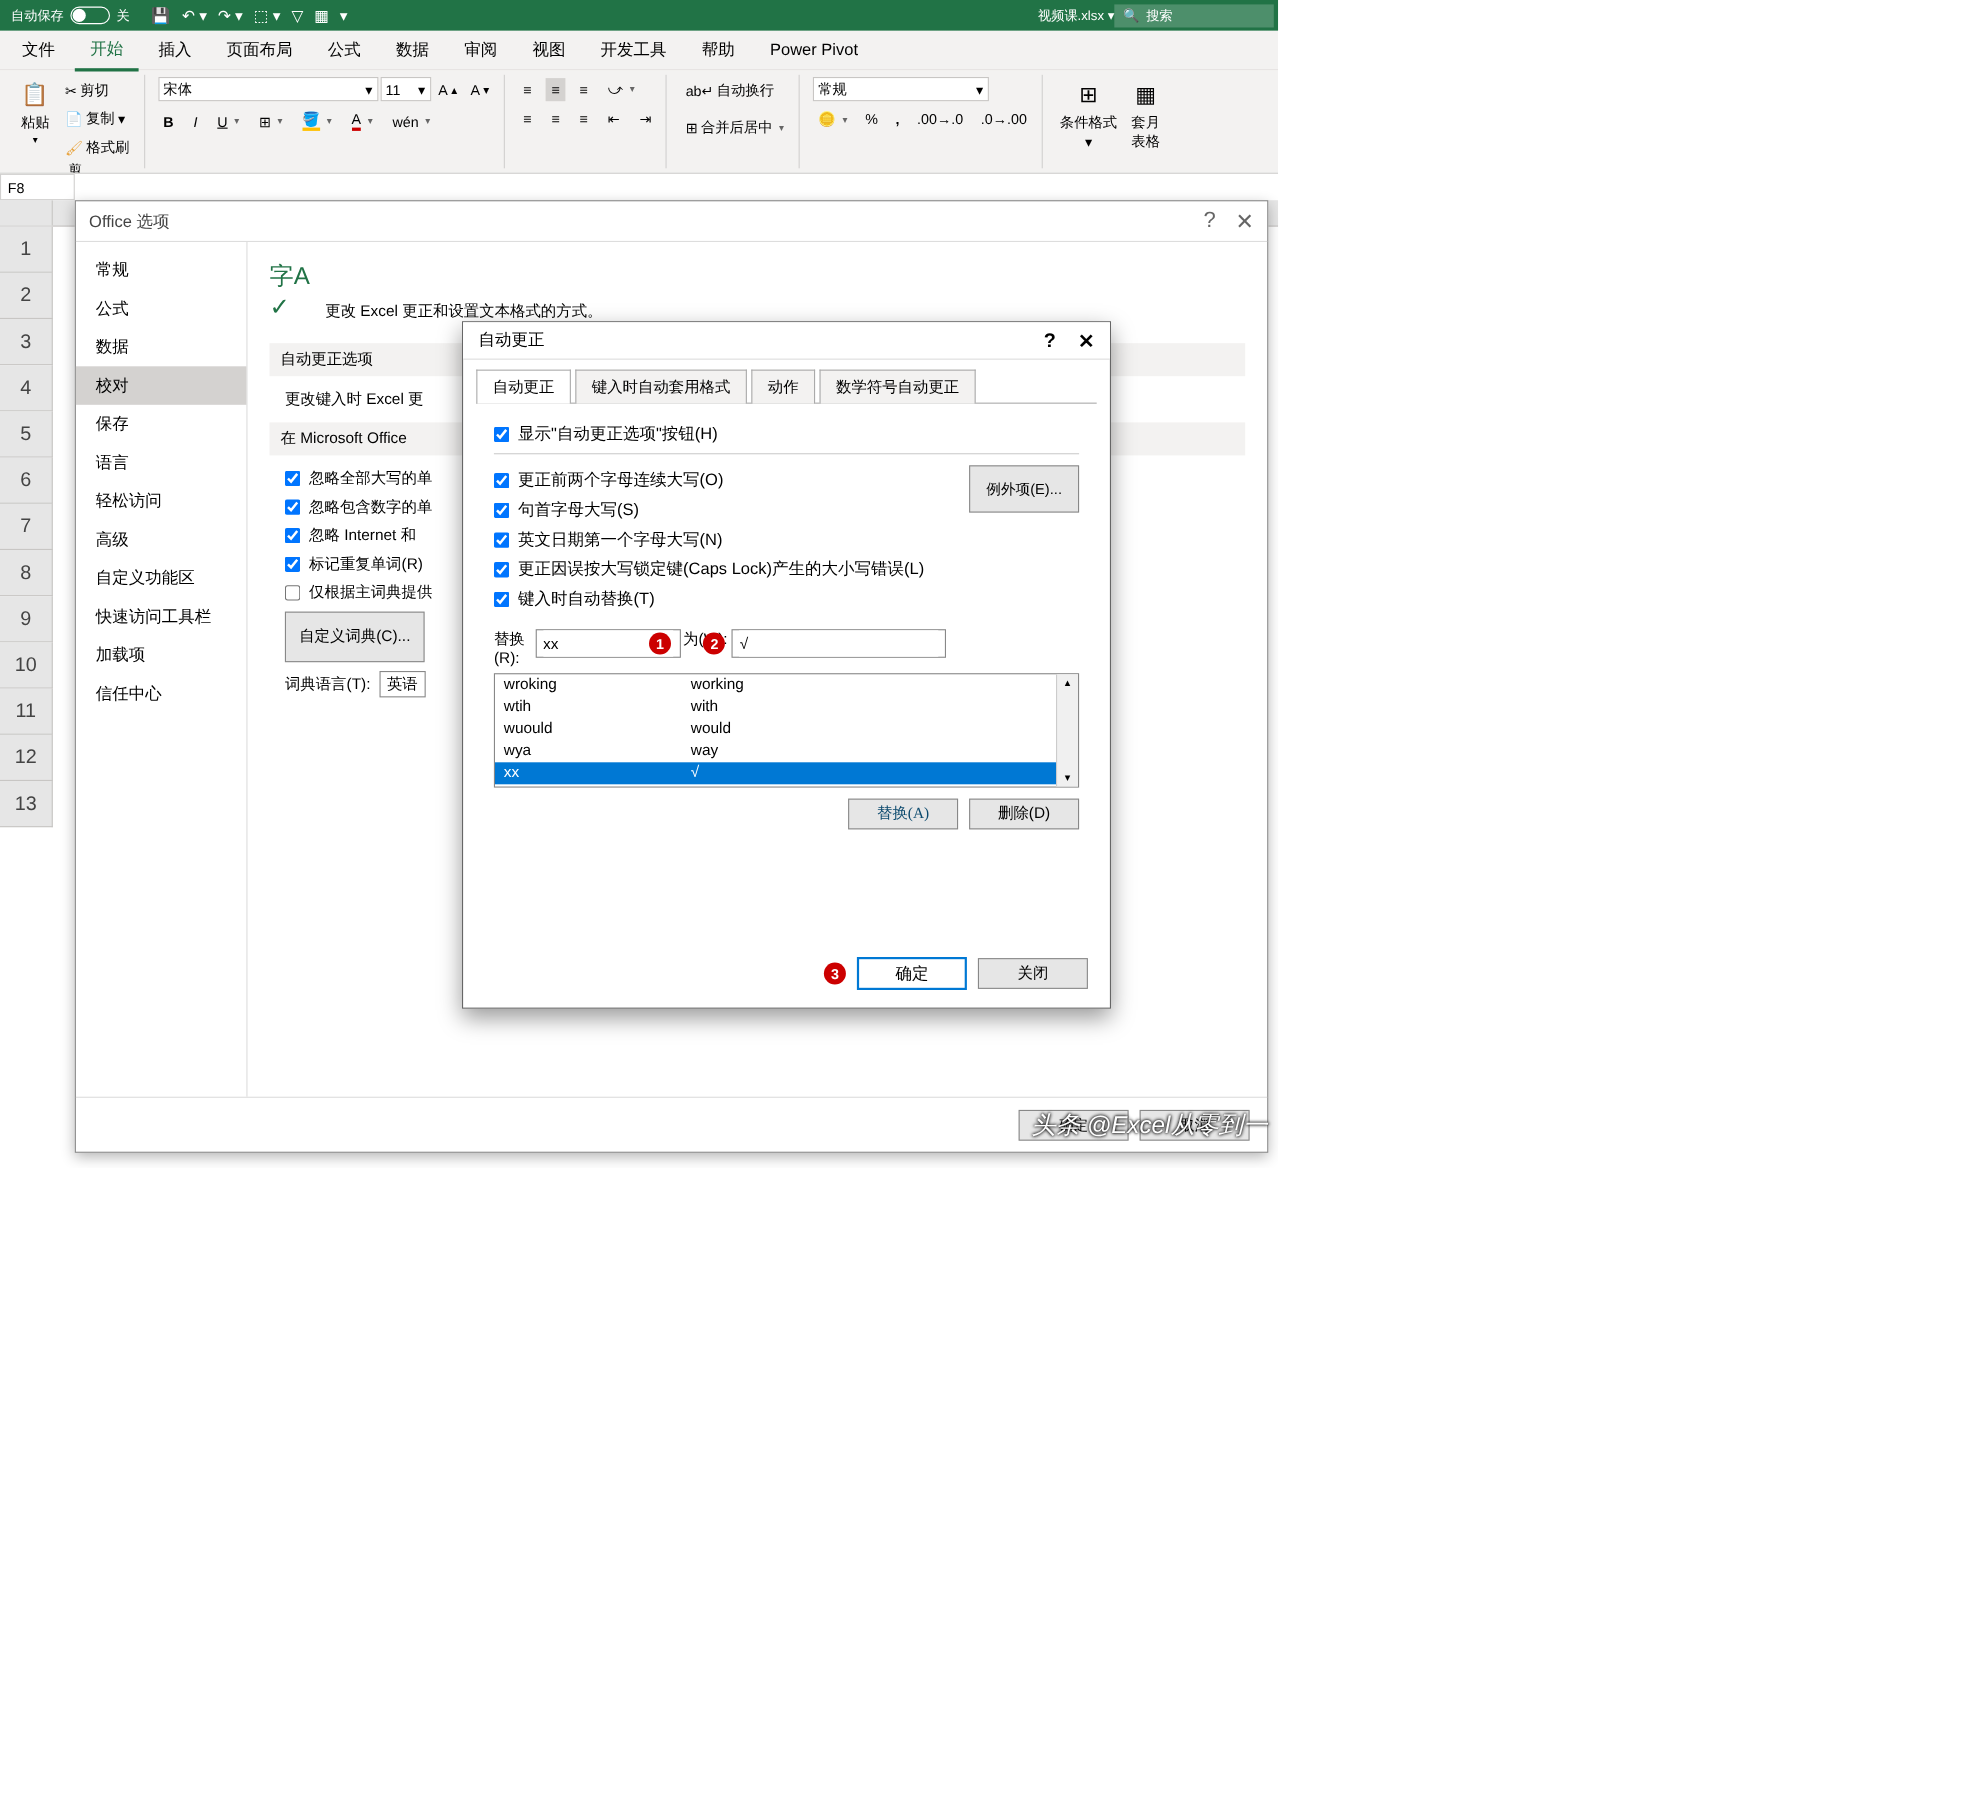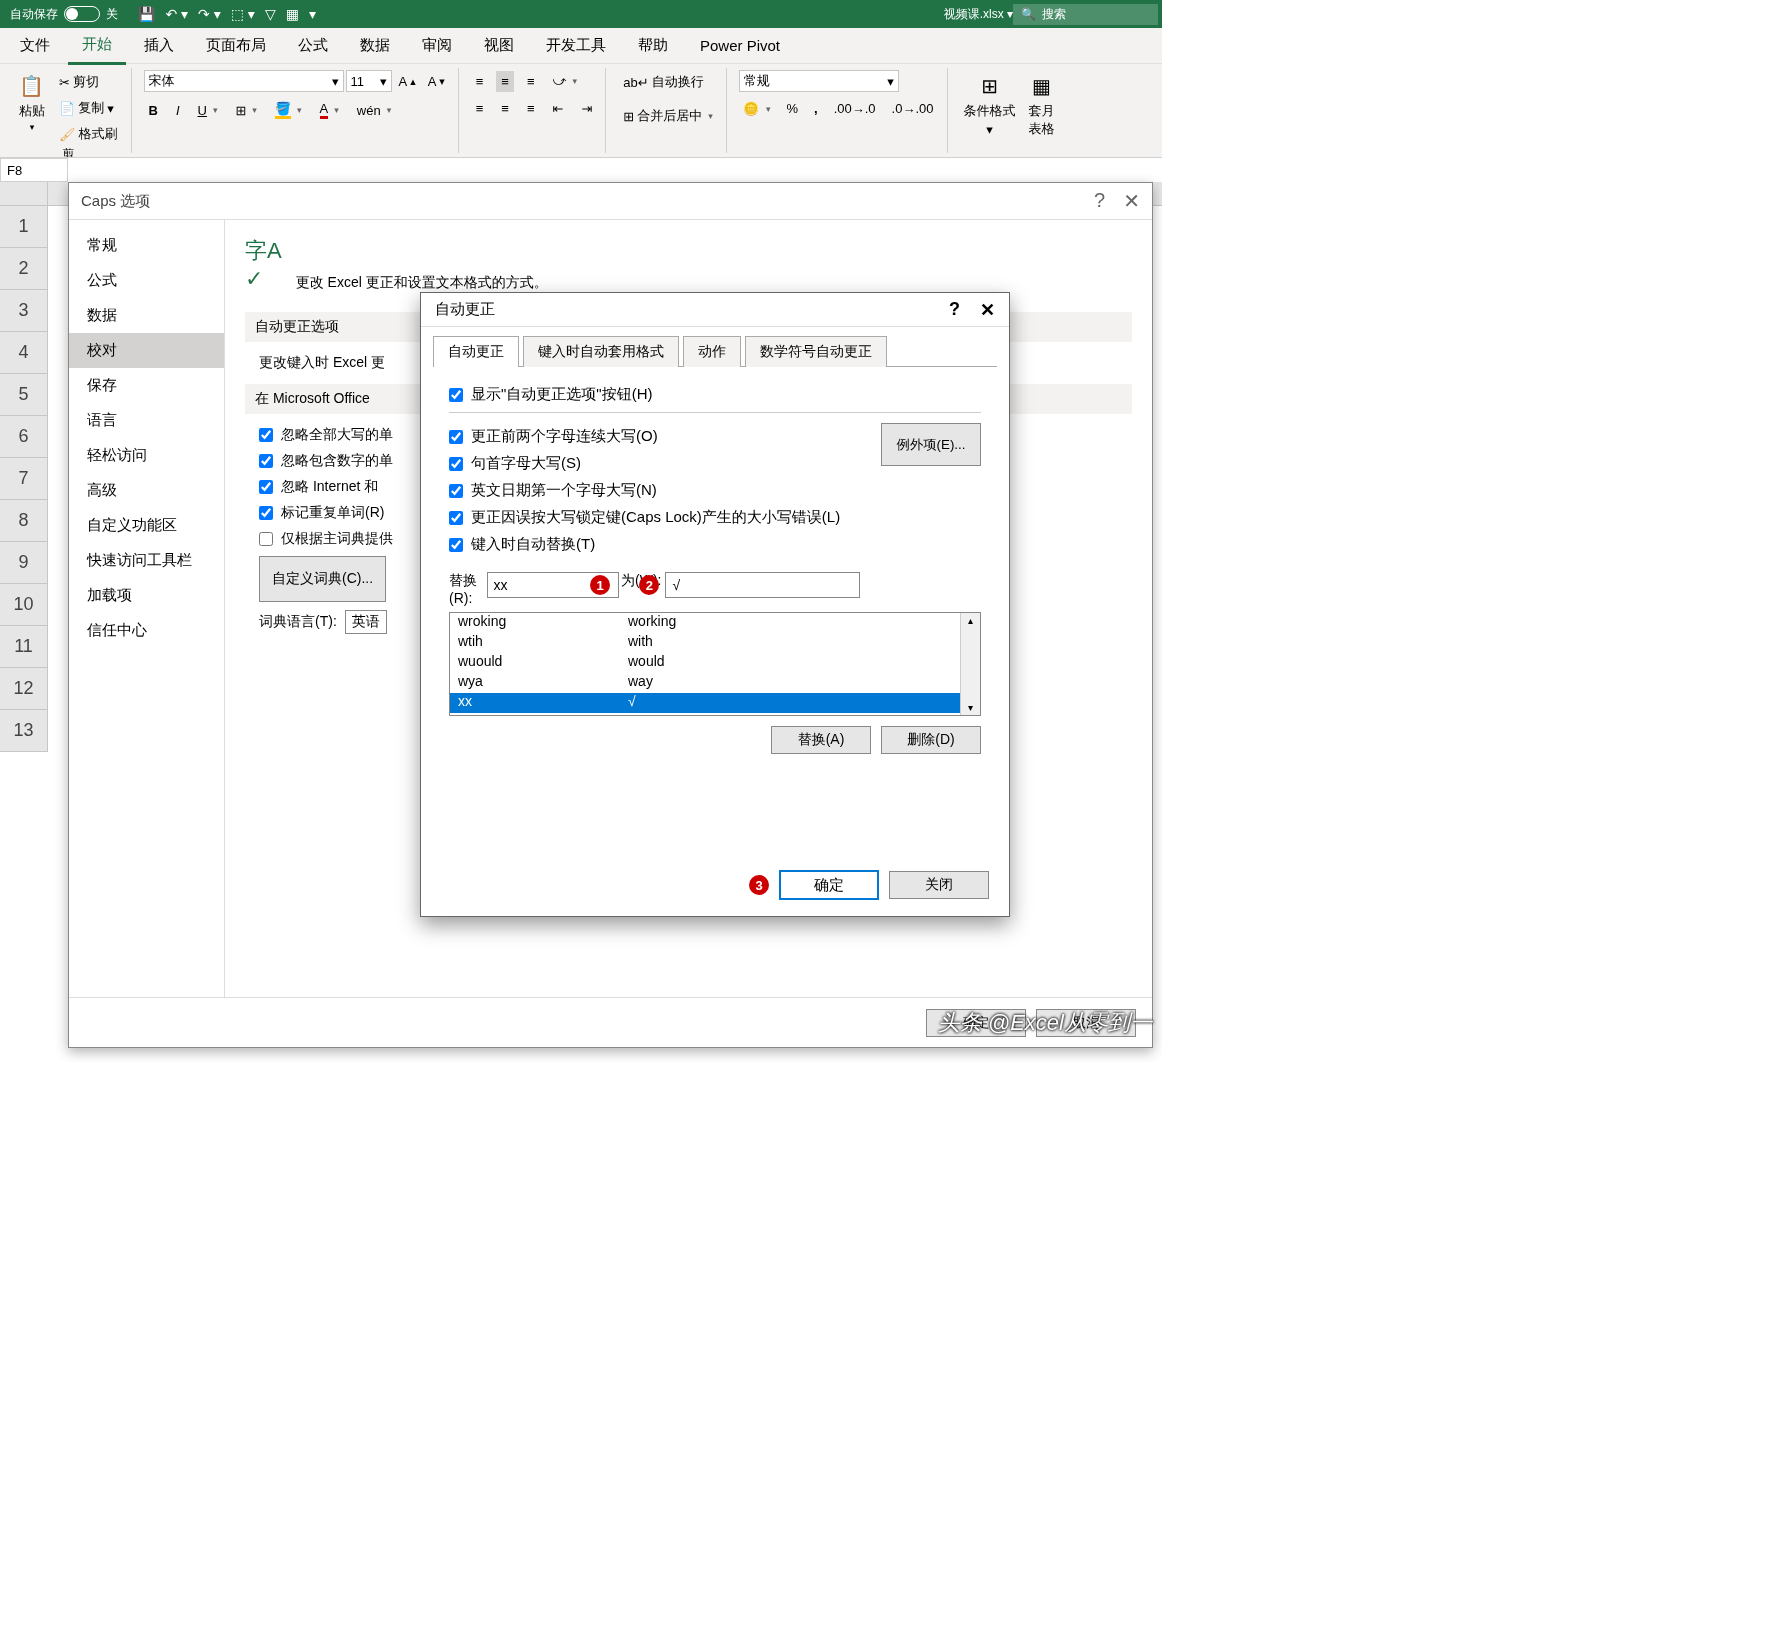--- a/index.html
+++ b/index.html
@@ -77,21 +77,21 @@
     .marker { position: absolute; width: 20px; height: 20px; background: #c00; color: #fff; border-radius: 50%; display: flex; align-items: center; justify-content: center; font-size: 13px; font-weight: bold;}
     .ac-list { border: 1px solid #888; margin-top: 6px; height: 104px; display: flex;}
     .ac-list-body { flex: 1; overflow: hidden;}
     .ac-list-row { display: flex; height: 20px; font-size: 14px;}
     .ac-list-row div { padding: 0 8px;}
     .ac-list-row.sel { background: #0078d4; color: #fff;}
     .ac-col1 { width: 170px;}
     .ac-scroll { width: 20px; background: #f0f0f0; border-left: 1px solid #ccc; display: flex; flex-direction: column; justify-content: space-between; align-items: center; font-size: 10px; padding: 2px 0;}
     .ac-btns { display: flex; justify-content: flex-end; gap: 10px; margin-top: 10px;}
     .ac-btn { width: 100px; height: 28px; border: 1px solid #888; background: #e6e6e6; cursor: pointer; font-size: 14px;}
-    .ac-btn.disabled { color: #000000;}
+    .ac-btn.disabled { color: #0c4a6e; font-family: Liberation Serif, serif;}
     .ac-footer { display: flex; justify-content: flex-end; gap: 10px; padding: 0 20px 16px 0; align-items: center;}
     .ac-ok { width: 100px; height: 30px; border: 2px solid #0078d4; background: #fff; cursor: pointer; font-size: 15px;}
     
     .watermark { position: absolute; right: 10px; bottom: 24px; font-size: 22px; color: #fff; text-shadow: 0 0 3px #000, 0 0 3px #000; font-style: italic; margin-top: 36px;}
   </style>
 </head>
 <body>
 
 <div class="titlebar">
   <div class="autosave">
@@ -293,21 +293,21 @@
       <div class="srow">
         <div class="rhead">13</div>
       </div>
     </div>
 </div>
 
 <div style="position:absolute;left:0;top:158px;height:24px;width:68px;border:1px solid #d1d0cf;background:#fff;display:flex;align-items:center;padding:0 6px;font-size:13px">F8</div>
 
 <div class="options-dialog">
   <div class="dlg-title">
-    <span>Caps 选项</span>
+    <span>Office 选项</span>
     <div class="right">
       <span>?</span>
       <span>✕</span>
     </div>
   </div>
   <div class="options-body">
     <div class="options-nav" id="options-nav">
         <div class="onav-item">常规</div>
         <div class="onav-item">公式</div>
         <div class="onav-item">数据</div>

